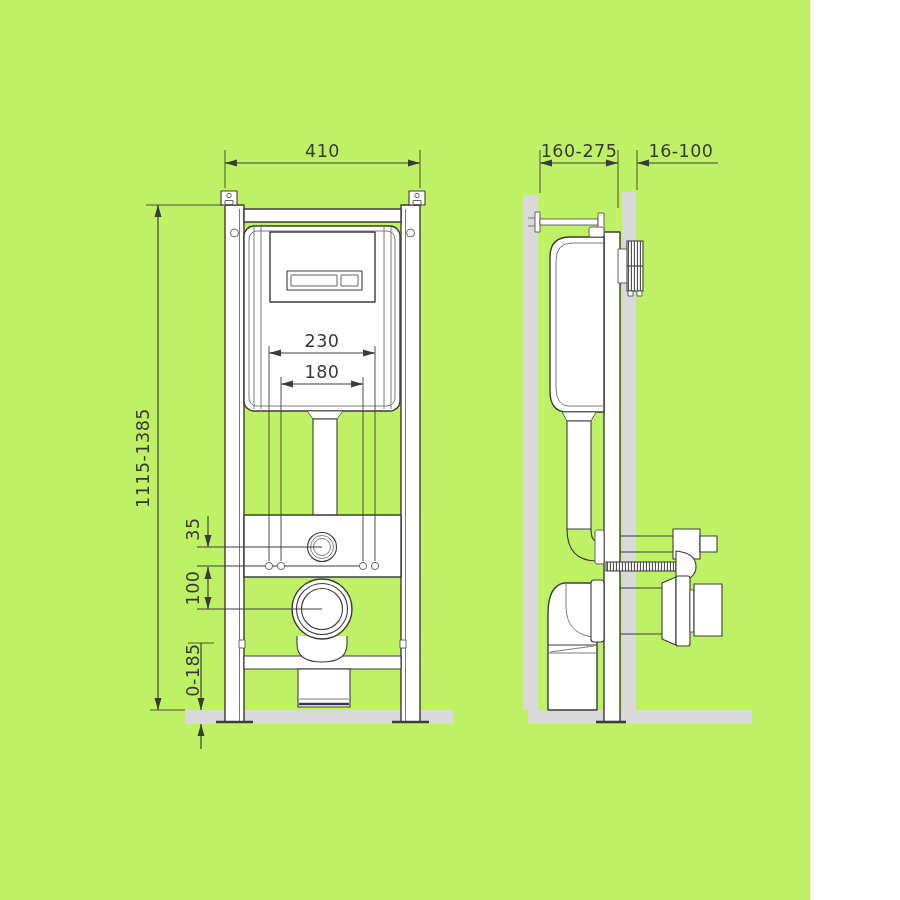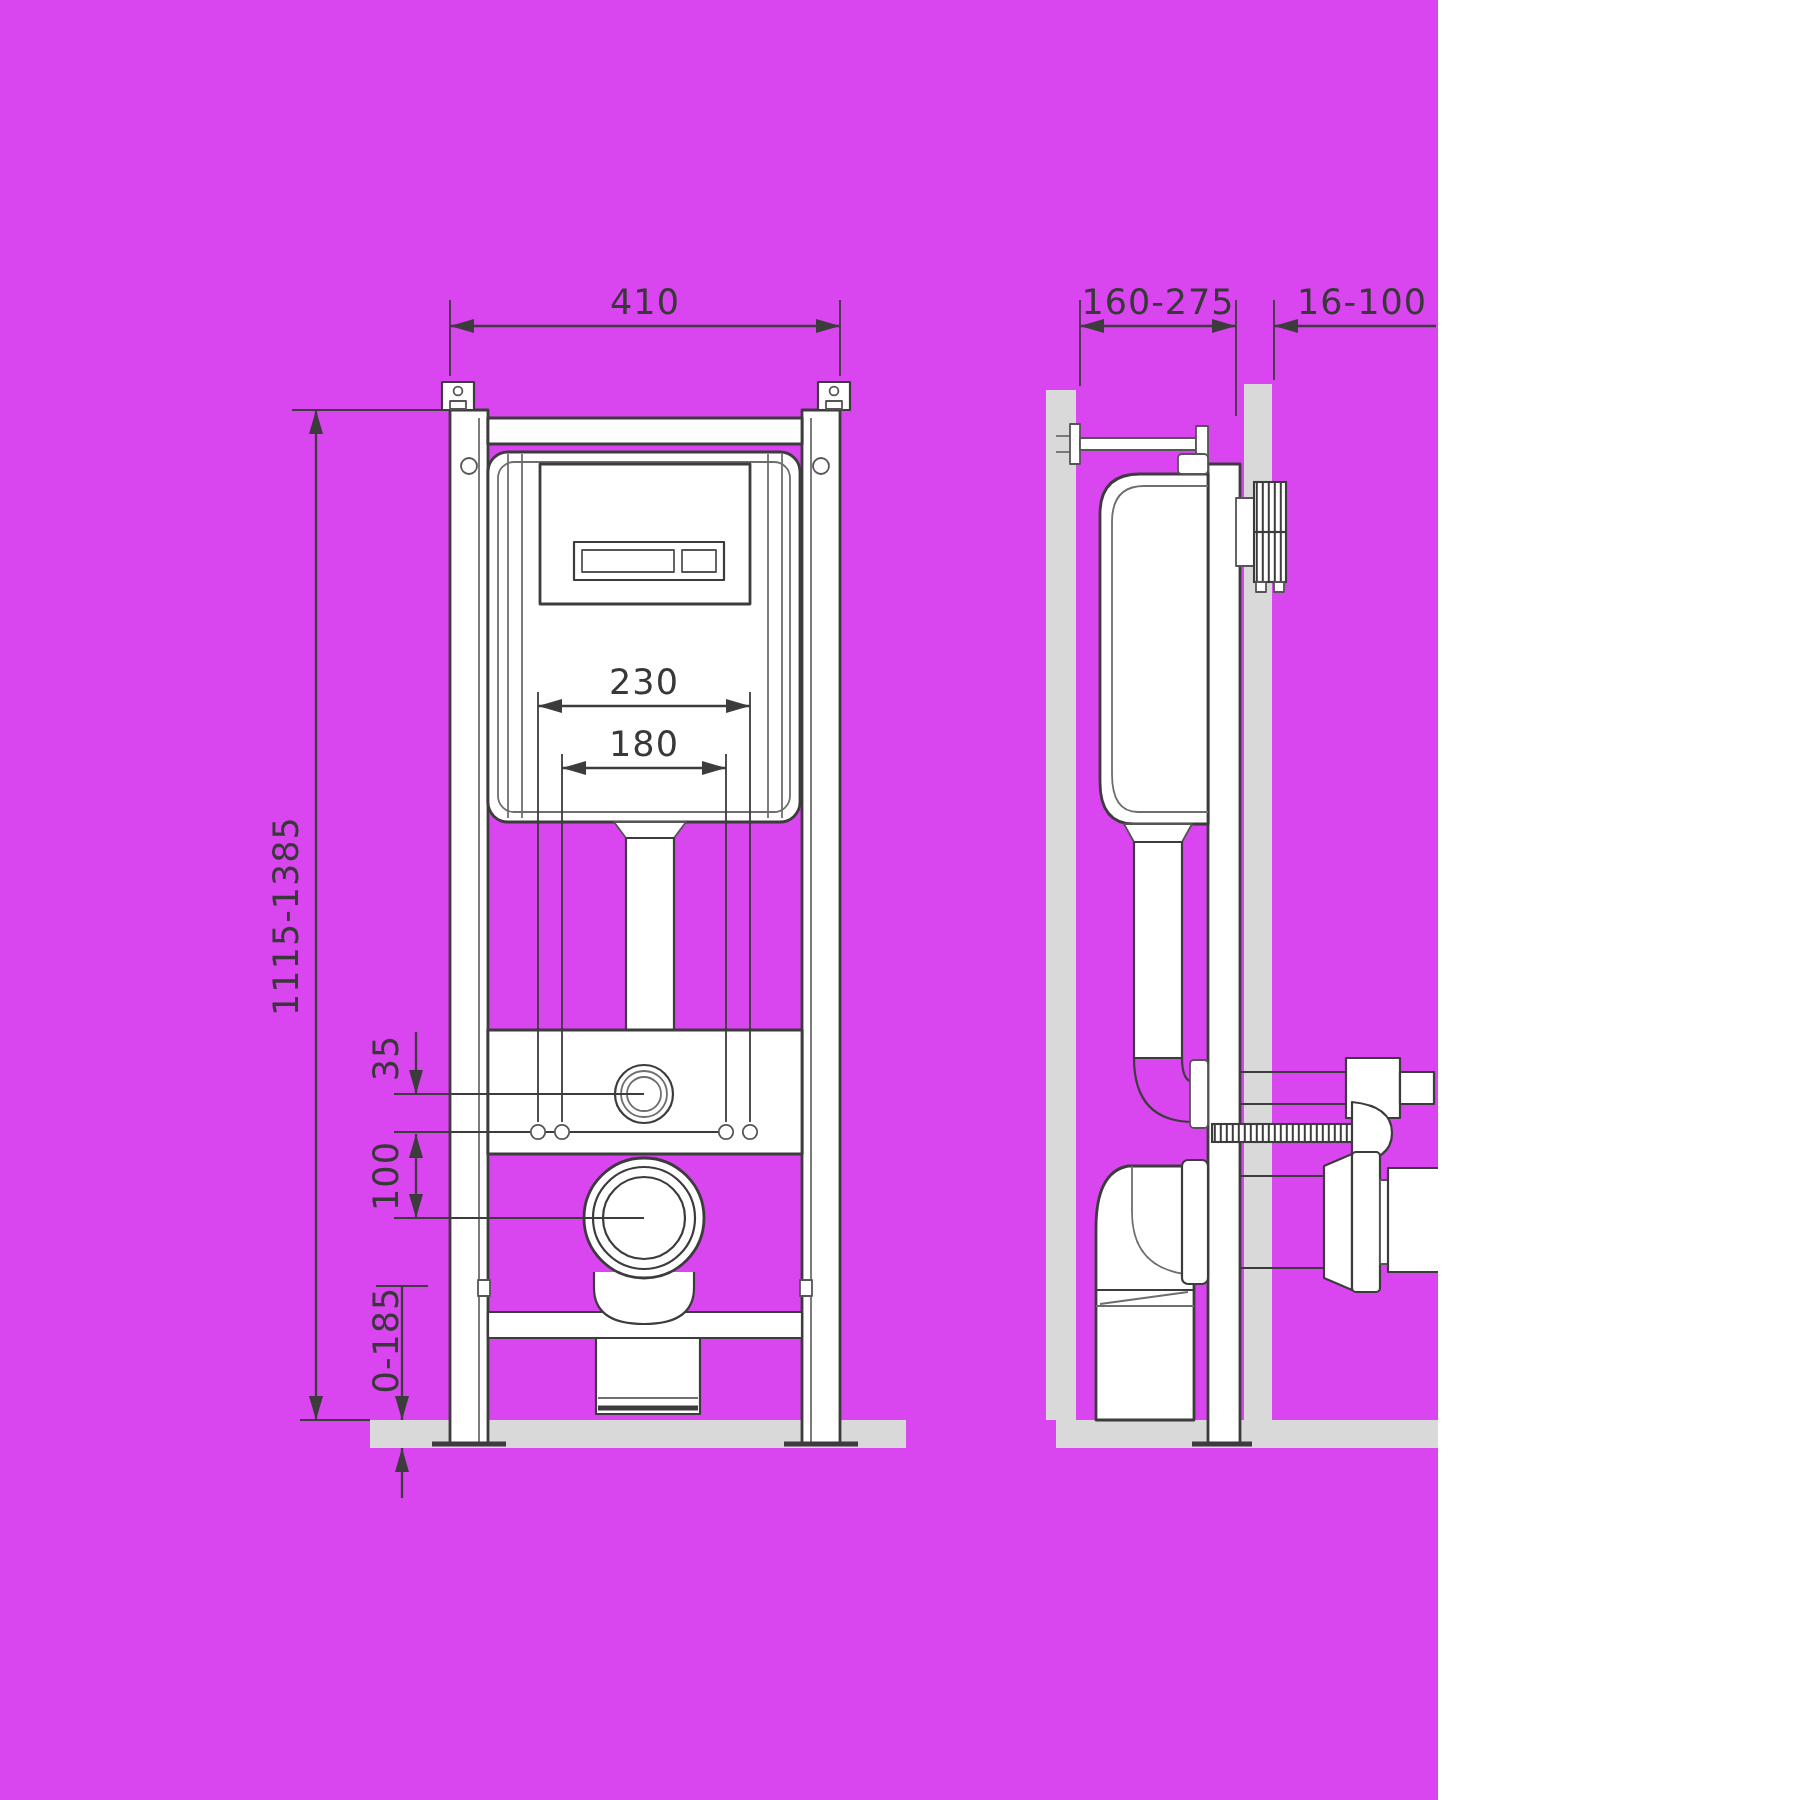--- a/index.html
+++ b/index.html
@@ -1,16 +1,16 @@
 <!DOCTYPE html>
 <html><head>
 <meta charset="utf-8">
 <style>
   html,body{margin:0;padding:0;background:#ffffff;}
-  .stage{position:relative;width:719px;height:900px;background:#d946ef;overflow:hidden;
+  .stage{position:relative;width:810px;height:900px;background:#bef264;overflow:hidden;
          font-family:"DejaVu Sans",sans-serif;}
   svg{display:block}
   .ln2     {stroke:#3c3c3c;stroke-width:1.1;fill:none;stroke-linejoin:round;}
   .thin    {stroke:#6e6e6e;stroke-width:0.9;fill:none;}
   .white   {fill:#ffffff;stroke:#3c3c3c;stroke-width:1.4;stroke-linejoin:round;}
   .white2  {fill:#ffffff;stroke:#3c3c3c;stroke-width:1.1;stroke-linejoin:round;}
   .whitethin{fill:#ffffff;stroke:#555555;stroke-width:0.9;stroke-linejoin:round;}
   .gray    {fill:#d9d9d9;stroke:none;}
   .dim     {stroke:#3c3c3c;stroke-width:1.15;fill:none;}
   .dimthin {stroke:#3c3c3c;stroke-width:0.9;fill:none;}

